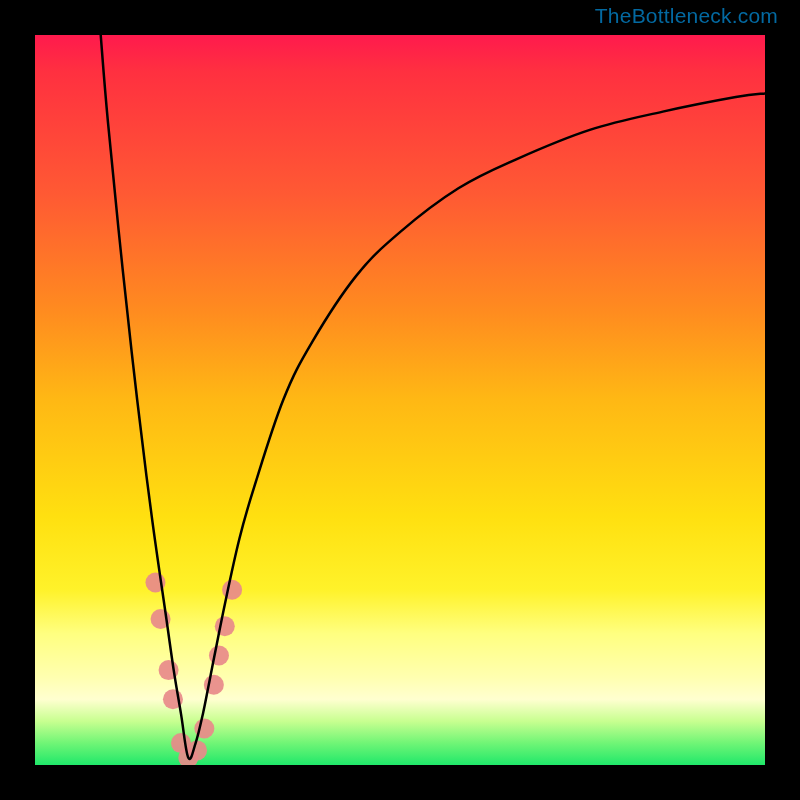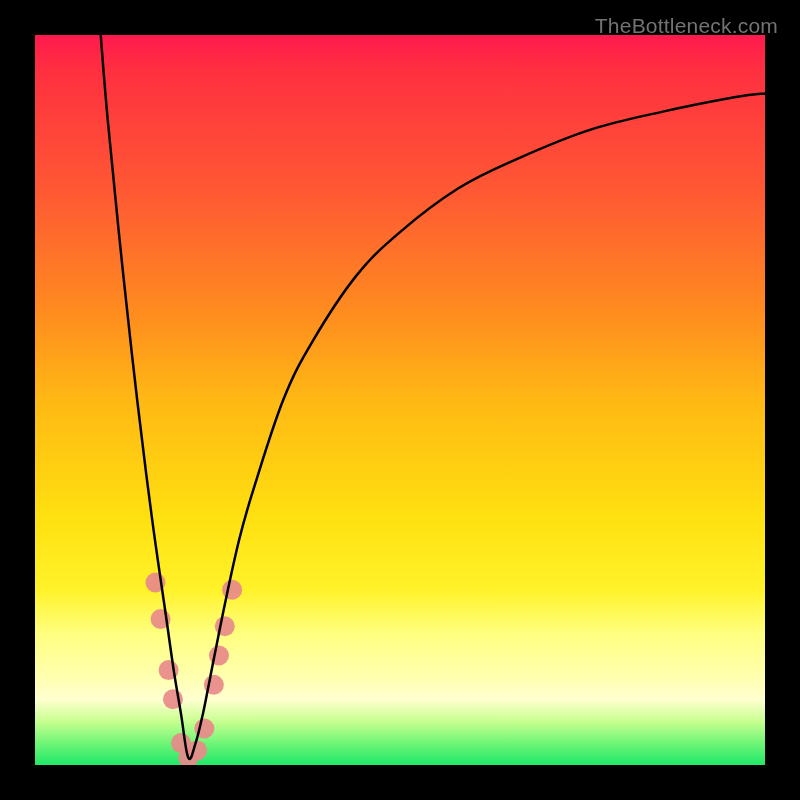--- a/index.html
+++ b/index.html
@@ -50,25 +50,25 @@
   }
   svg.curve {
     position: absolute;
     inset: 0;
     width: 730px;
     height: 730px;
     pointer-events: none;
   }
   .watermark {
     position: absolute;
-    top: 14px;
+    top: 4px;
     right: 22px;
     font-size: 21px;
     font-weight: 500;
-    color: #737373;
+    color: #0369a1;
     letter-spacing: 0.2px;
   }
 </style>
 </head>
 <body>
 
 <div class="frame">
 
   <div class="watermark">TheBottleneck.com</div>
 

